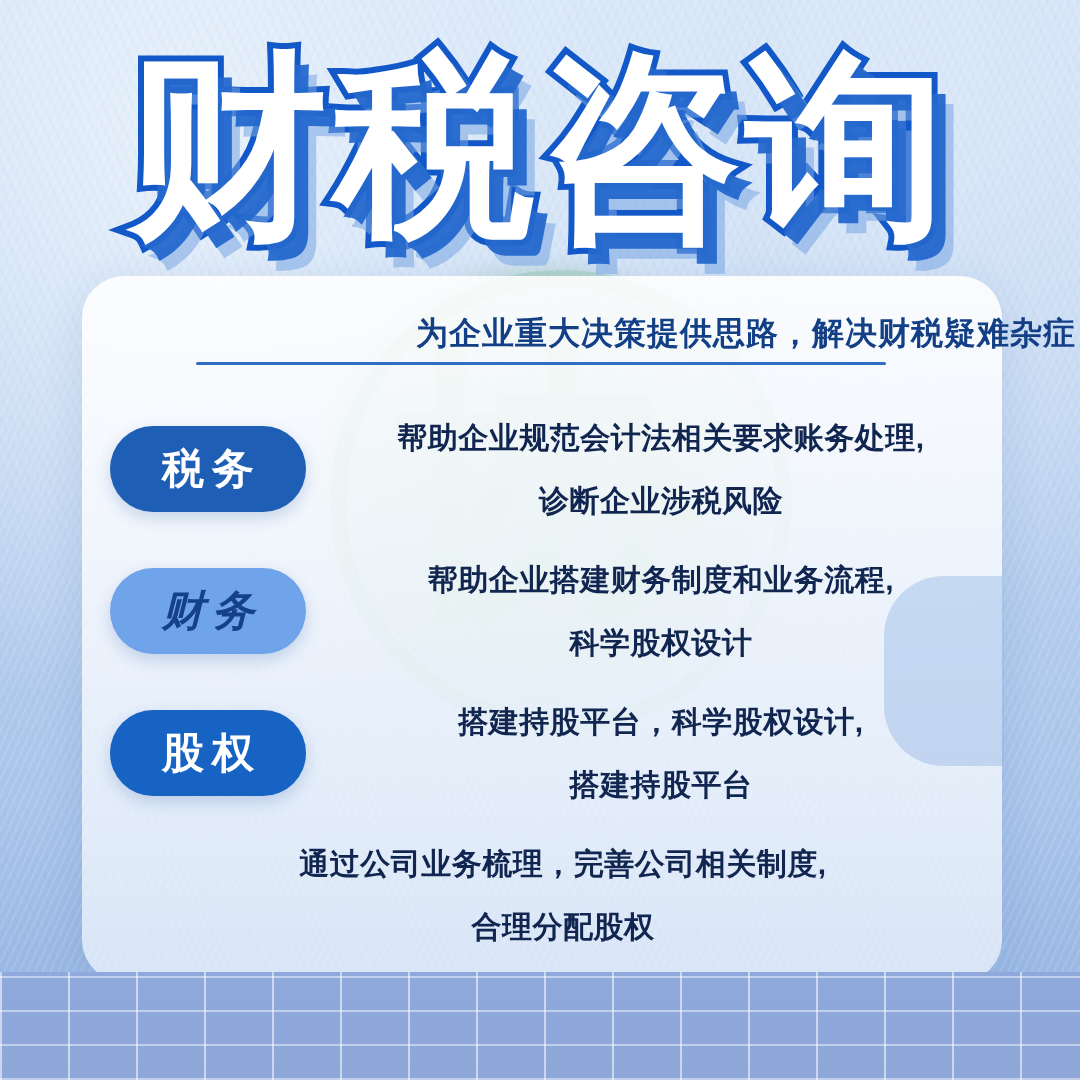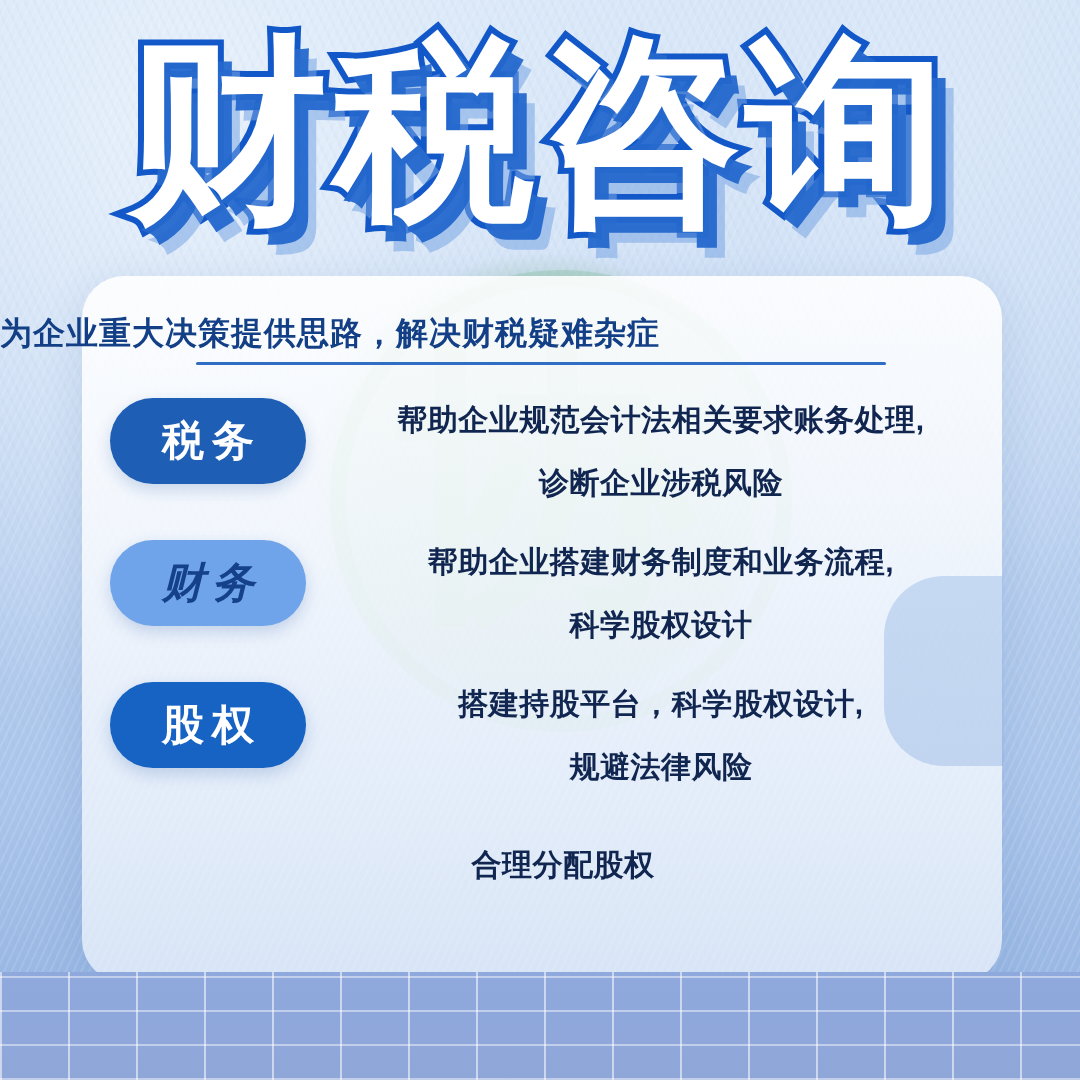--- a/index.html
+++ b/index.html
@@ -107,39 +107,39 @@
   .title-wrap {
     position: absolute;
     left: 0;
     top: 42px;
     width: 1080px;
     text-align: center;
   }
   .title {
     position: relative;
     display: inline-block;
-    font-family: Liberation Mono, monospace;
+    font-family: Liberation Sans, sans-serif;
     font-size: 200px;
     font-weight: bold;
     line-height: 1.05;
     letter-spacing: 6px;
     color: #ffffff;
     -webkit-text-stroke: 12px #1358c8;
     paint-order: stroke fill;
     text-shadow:
       14px 16px 0 rgba(36,104,205,.95),
       22px 26px 0 rgba(120,165,228,.55);
   }
 
   .subtitle {
     position: absolute;
     left: 0;
     top: 312px;
     width: 1076px;
-    text-align: left;
+    text-align: right;
     font-size: 32px;
     font-weight: bold;
     color: #123f86;
     letter-spacing: 1px;
   }
   .subtitle-underline {
     position: absolute;
     left: 196px;
     top: 362px;
     width: 690px;
@@ -152,21 +152,21 @@
   .rows {
     position: absolute;
     left: 110px;
     top: 398px;
     width: 880px;
   }
   .row {
     position: relative;
     height: 142px;
     display: flex;
-    align-items: flex-start;
+    align-items: center;
   }
   .pill {
     width: 196px;
     height: 86px;
     border-radius: 43px;
     display: flex;
     align-items: center;
     justify-content: center;
     font-size: 42px;
     font-weight: bold;
@@ -232,26 +232,27 @@
       <div class="desc">
         <span class="l1">帮助企业搭建财务制度和业务流程,</span>
         <span class="l2">科学股权设计</span>
       </div>
     </div>
 
     <div class="row">
       <div class="pill mid">股权</div>
       <div class="desc">
         <span class="l1">搭建持股平台，科学股权设计,</span>
-        <span class="l2">规避法律风险</span>
-      </div>
-    </div>
-
-    <div class="row">
-      <div class="desc">
+        <span class="l2">搭建持股平台</span>
+      </div>
+    </div>
+
+    <div class="row">
+      <div class="desc">
+        <span class="l1">通过公司业务梳理，完善公司相关制度,</span>
         <span class="l2">合理分配股权</span>
       </div>
     </div>
 
   </div>
 
   <div class="floor">
     <div class="floor-lines"></div>
   </div>
 

